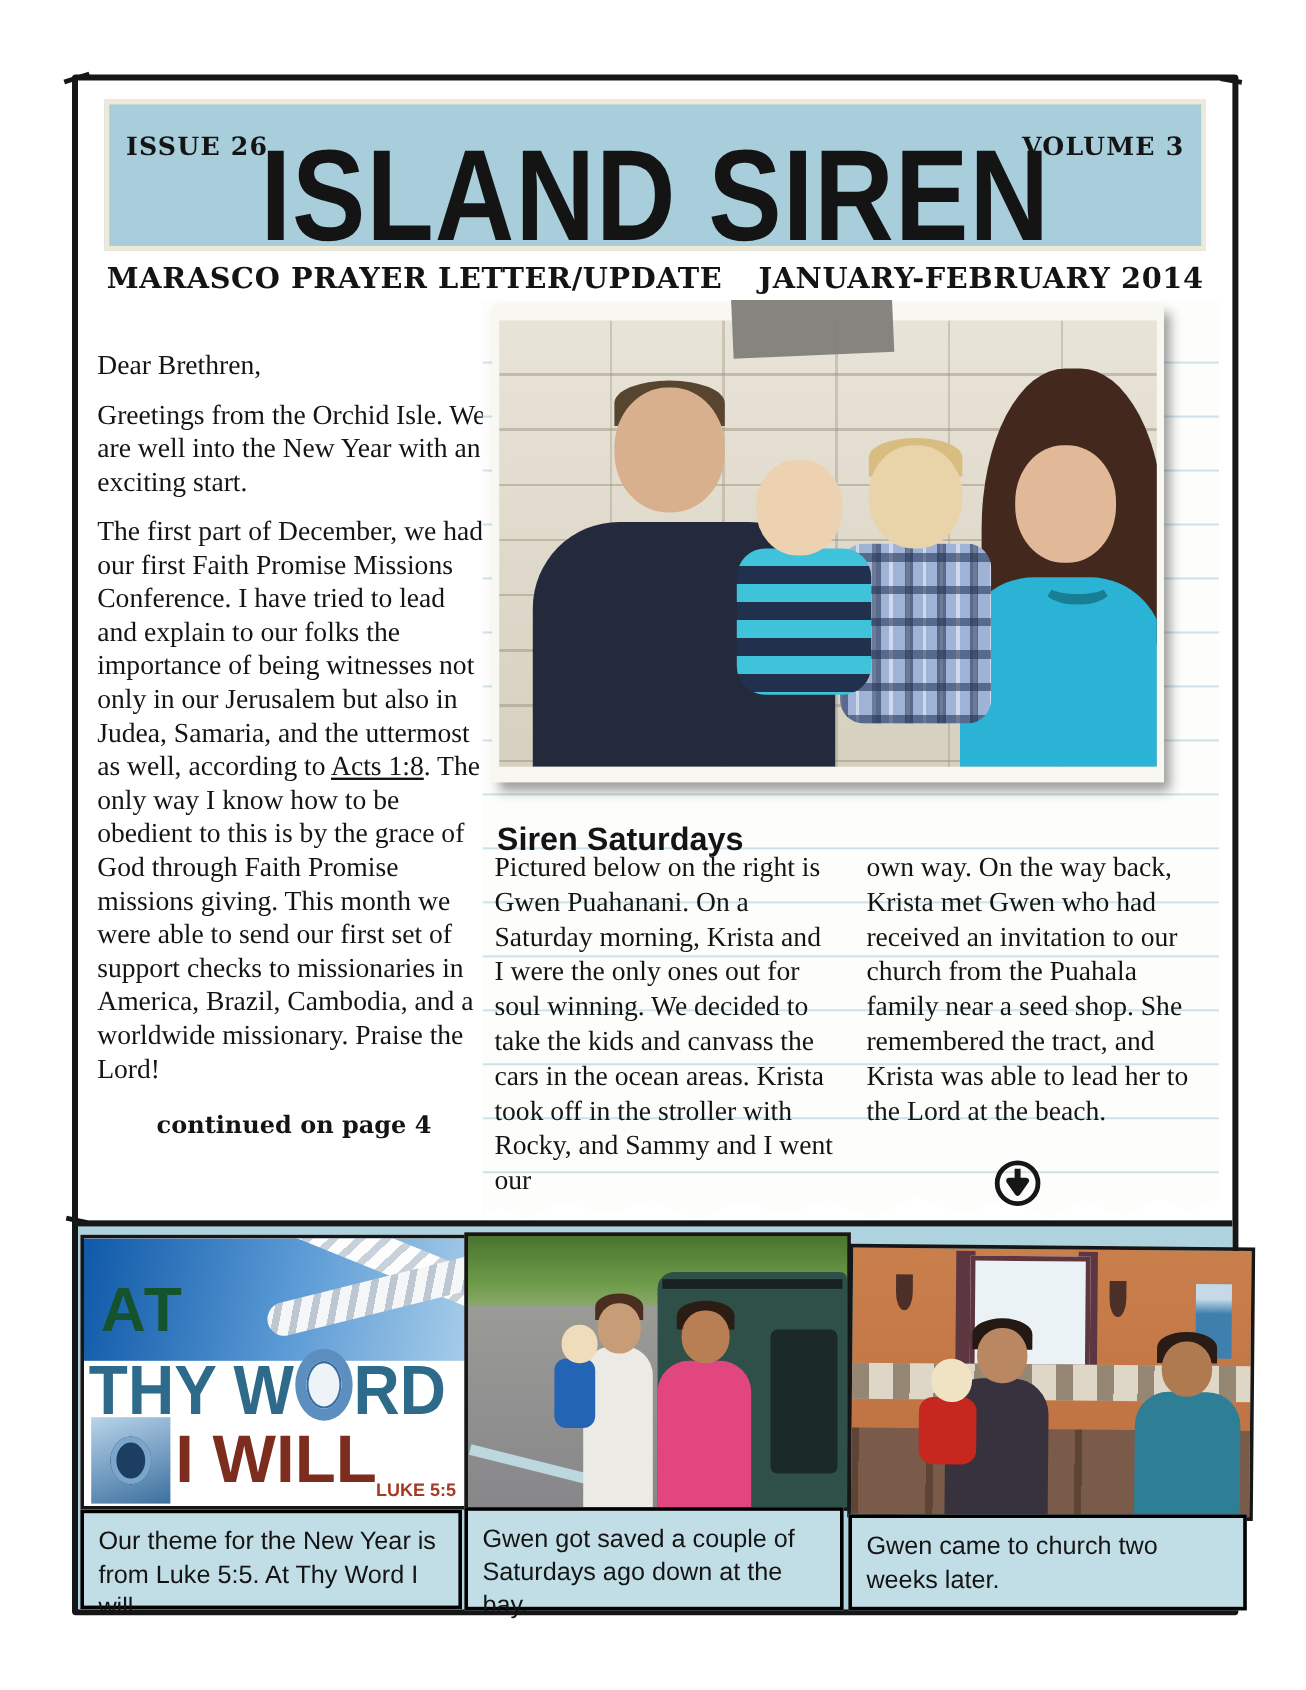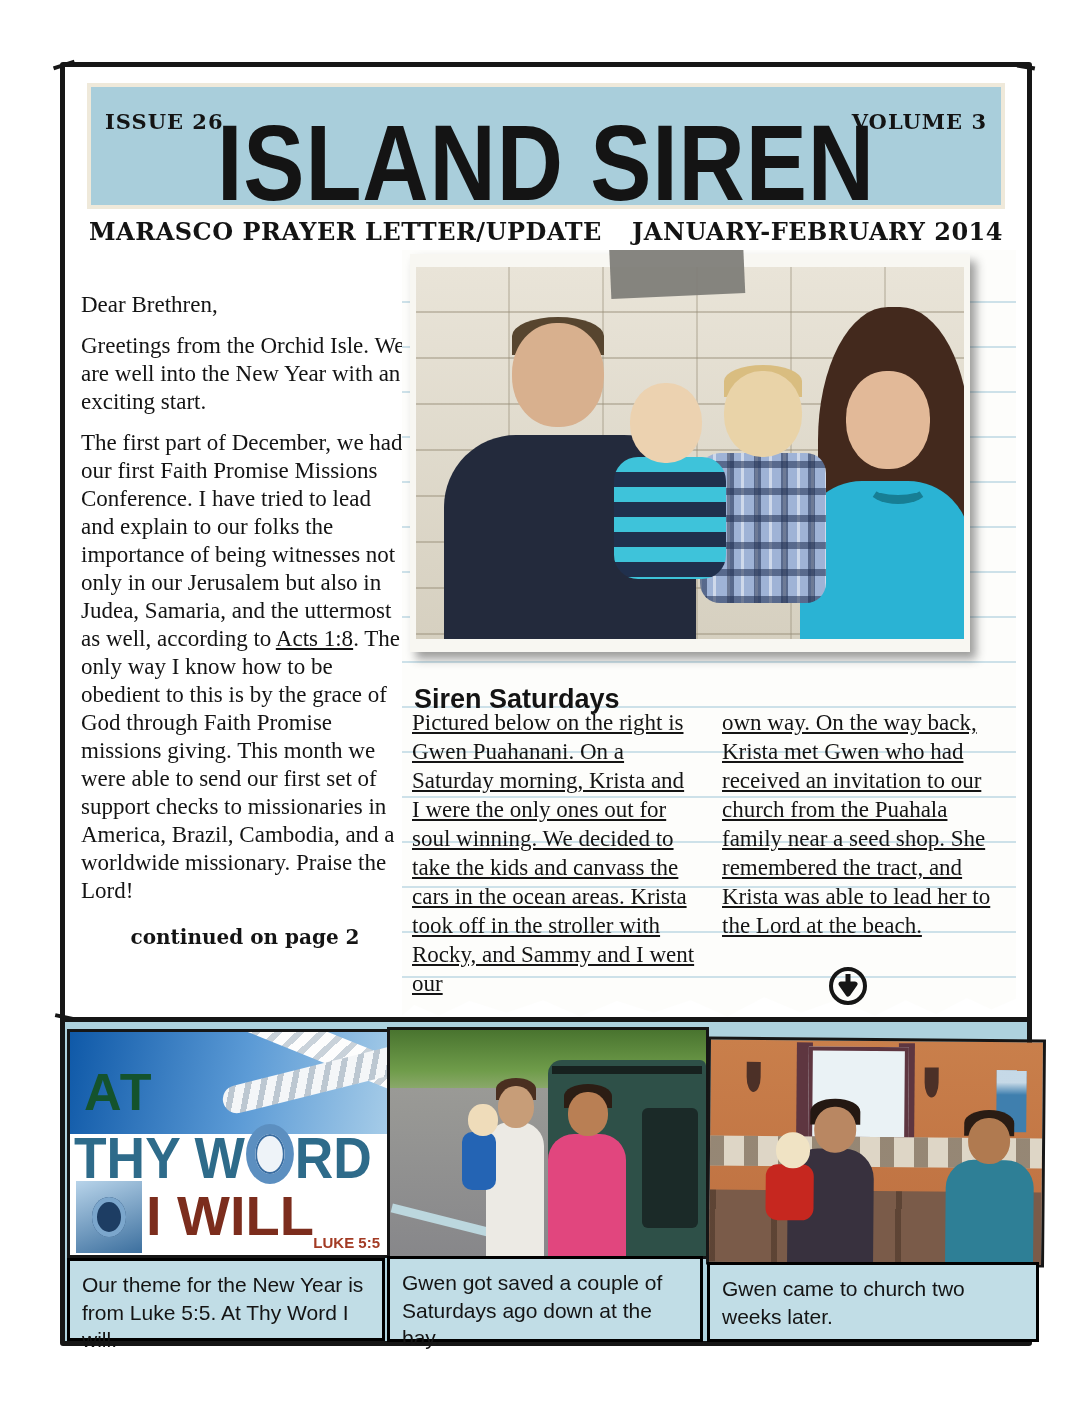--- a/index.html
+++ b/index.html
@@ -58,21 +58,21 @@
   .mom-hair{left:402px;top:40px;width:152px;height:290px;background:#43291d;border-radius:46% 46% 38% 38%;}
   .mom-face{left:430px;top:104px;width:84px;height:98px;background:#e2b998;border-radius:48%;}
   .mom-torso{left:384px;top:214px;width:170px;height:158px;background:#2ab3d4;border-radius:62px 62px 0 0;}
   .mom-necklace{left:452px;top:206px;width:48px;height:22px;border-radius:0 0 50% 50%;
          border-bottom:9px solid #177e94;border-left:6px solid transparent;border-right:6px solid transparent;}
   .tape{position:absolute;left:208px;top:-14px;width:134px;height:60px;background:#7f7e79;
         opacity:.95;transform:rotate(-2.5deg);}
   .spot-heading{position:absolute;left:12px;top:412px;font-family:"Liberation Sans",sans-serif;
         font-weight:700;font-size:27px;}
   .spot-cols{position:absolute;left:10px;top:458px;width:594px;display:flex;gap:26px;
-        font-size:23px;line-height:29px;text-decoration:underline;}
+        font-size:23px;line-height:29px;}
   .spot-col{width:287px;}
   
   .down-arrow{position:absolute;left:762px;top:898px;width:42px;height:42px;}
   
   .bottom-band{position:absolute;left:0;top:950px;width:962px;height:324px;background:#aed2de;
         border-top:5px solid #161616;box-sizing:border-box;}
   .panel{position:absolute;border:3px solid #161616;overflow:hidden;background:#fff;}
   .caption{position:absolute;border:3px solid #000000;background:#c1dde6;box-sizing:border-box;
         font-family:"Liberation Sans",sans-serif;font-size:21px;line-height:1.32;padding:10px 12px;}
   
@@ -160,21 +160,21 @@
     </div>
     <div class="kicker">
       <span>MARASCO PRAYER LETTER/UPDATE</span>
       <span>JANUARY-FEBRUARY 2014</span>
     </div>
 
     <div class="letter">
       <p>Dear Brethren,</p>
       <p>Greetings from the Orchid Isle. We are well into the New Year with an exciting start.</p>
       <p><span>The first part of December, we had our first Faith Promise Missions Conference. I have tried to lead and explain to our folks the importance of being witnesses not only in our Jerusalem but also in Judea, Samaria, and the uttermost as well, according to </span><span class="scripture-ref">Acts 1:8</span><span>. The only way I know how to be obedient to this is by the grace of God through Faith Promise missions giving. This month we were able to send our first set of support checks to missionaries in America, Brazil, Cambodia, and a worldwide missionary. Praise the Lord!</span></p>
-      <div class="continued">continued on page 2</div>
+      <div class="continued">continued on page 4</div>
     </div>
 
     <div class="paper">
       <div class="polaroid">
         <div class="photo-family">
           <div class="wall"></div>
           <div class="fig dad-torso"></div>
           <div class="fig dad-hair"></div>
           <div class="fig dad-head"></div>
           <div class="fig mom-hair"></div>

